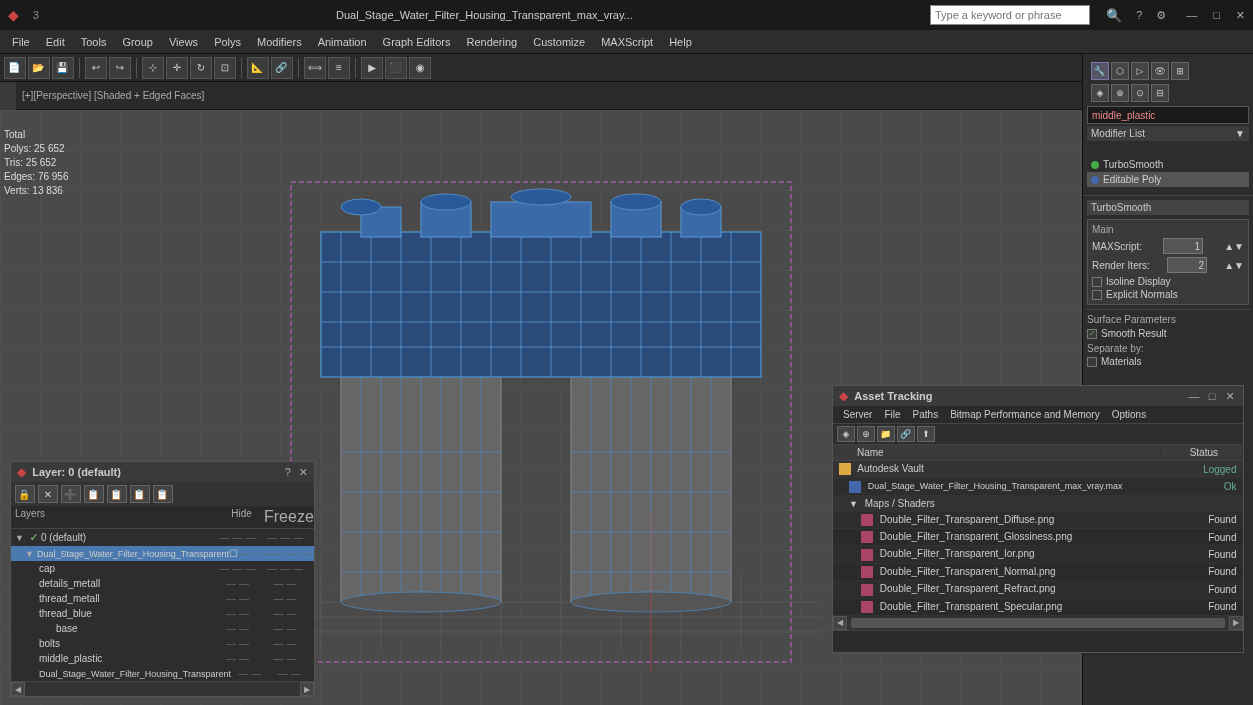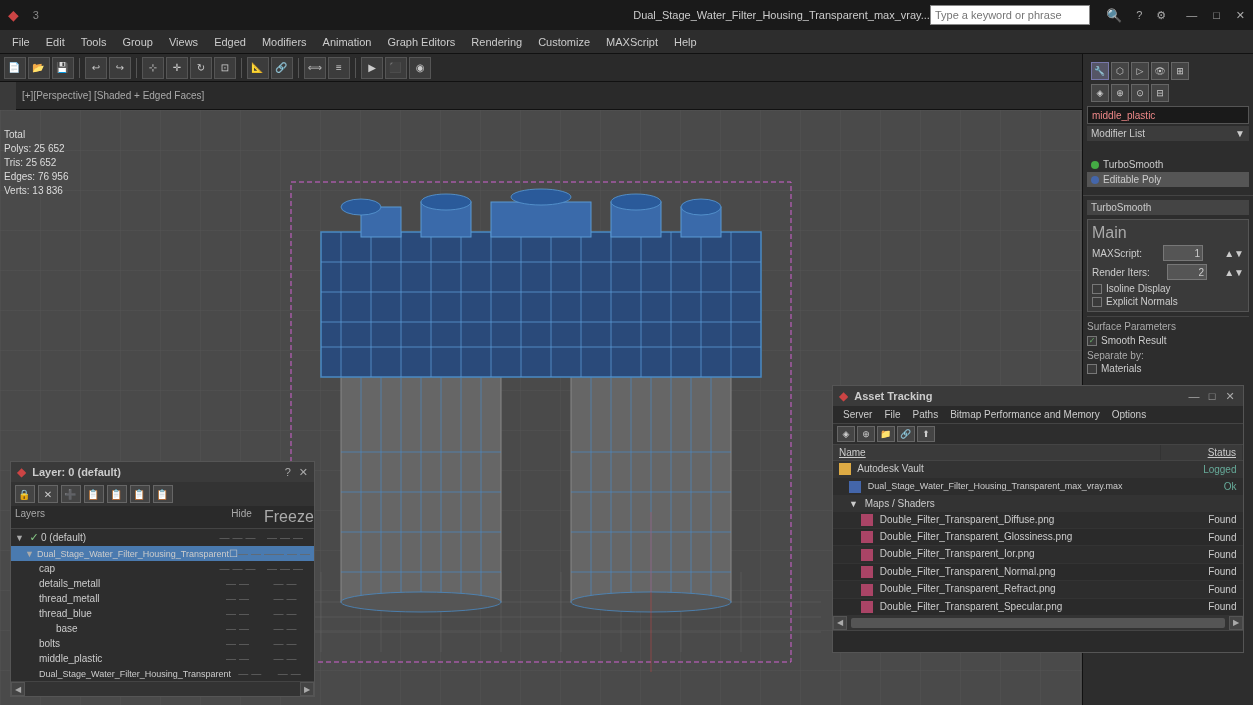--- a/index.html
+++ b/index.html
@@ -4,21 +4,21 @@
   <style>
     * { margin: 0; padding: 0; box-sizing: border-box; }
     body { width: 1253px; height: 705px; overflow: hidden; background: #3a3a3a; font-family: 'Arial', sans-serif; font-size: 11px; color: #ccc; }
 
     
     #titlebar {
       width: 100%; height: 30px; background: #1a1a1a; display: flex; align-items: center;
       justify-content: space-between; padding: 0 8px; color: #ccc;
     }
     #titlebar-left { display: flex; align-items: center; gap: 6px; }
-    #titlebar-center { flex: 1; text-align: right; font-size: 11px; color: #ccc; }
+    #titlebar-center { flex: 1; text-align: center; font-size: 11px; color: #ccc; }
     #titlebar-right { display: flex; align-items: center; gap: 8px; }
 
     
     #menubar {
       width: 100%; height: 24px; background: #2d2d2d; display: flex; align-items: center;
       padding: 0 4px; border-bottom: 1px solid #111;
     }
     .menu-item { padding: 2px 8px; cursor: pointer; font-size: 11px; color: #ccc; }
 
     
@@ -114,21 +114,21 @@
       padding: 3px 6px; cursor: move;
     }
     .asset-title-left { display: flex; align-items: center; gap: 6px; }
     .asset-win-btns { display: flex; gap: 4px; }
     .asset-win-btn { width: 14px; height: 14px; background: transparent; border: none; color: #aaa; cursor: pointer; font-size: 11px; display: flex; align-items: center; justify-content: center; }
     #asset-menubar { display: flex; background: #2a2a2a; border-bottom: 1px solid #444; padding: 2px 4px; }
     .asset-menu { padding: 1px 6px; font-size: 10px; color: #ccc; cursor: pointer; }
     #asset-toolbar2 { display: flex; align-items: center; padding: 2px 4px; gap: 2px; background: #2d2d2d; border-bottom: 1px solid #444; }
     .at-btn { width: 18px; height: 16px; background: #444; border: 1px solid #666; display: flex; align-items: center; justify-content: center; cursor: pointer; font-size: 9px; color: #ccc; }
     #asset-table { width: 100%; border-collapse: collapse; }
-    #asset-table th { background: #3a3a3a; border-bottom: 1px solid #444; border-right: 1px solid #333; padding: 2px 6px; font-size: 10px; color: #ccc; text-align: left; font-weight: normal; text-decoration: underline; }
+    #asset-table th { background: #3a3a3a; border-bottom: 1px solid #444; border-right: 1px solid #333; padding: 2px 24px; font-size: 10px; color: #ccc; text-align: left; font-weight: normal; }
     #asset-table td { padding: 2px 6px; font-size: 10px; color: #ccc; border-bottom: 1px solid #333; }
     .row-vault { background: #333; }
     .row-file { background: #2d2d2d; }
     .row-maps { background: #333; }
     .row-item { background: #2d2d2d; }
     .row-item:nth-child(odd) { background: #2a2a2a; }
     .found-badge { color: #6a9; font-size: 10px; }
     .asset-scroll { height: 14px; background: #333; display: flex; align-items: center; }
     .asset-scroll-bar { flex: 1; height: 10px; background: #555; margin: 2px 4px; border-radius: 2px; }
     .asset-scroll-btn { width: 14px; height: 14px; background: #444; border: 1px solid #555; display: flex; align-items: center; justify-content: center; font-size: 8px; color: #aaa; cursor: pointer; }
@@ -166,21 +166,21 @@
     <span style="margin-left:8px; cursor:pointer; color:#aaa;">✕</span>
   </div>
 </div>
 
 <div id="menubar">
   <span class="menu-item">File</span>
   <span class="menu-item">Edit</span>
   <span class="menu-item">Tools</span>
   <span class="menu-item">Group</span>
   <span class="menu-item">Views</span>
-  <span class="menu-item">Edged</span>
+  <span class="menu-item">Polys</span>
   <span class="menu-item">Modifiers</span>
   <span class="menu-item">Animation</span>
   <span class="menu-item">Graph Editors</span>
   <span class="menu-item">Rendering</span>
   <span class="menu-item">Customize</span>
   <span class="menu-item">MAXScript</span>
   <span class="menu-item">Help</span>
 </div>
 
 <div id="toolbar" style="position:absolute; top:54px; left:0; width:1082px;">
@@ -334,21 +334,21 @@
     </div>
     <div class="modifier-item selected">
       <span class="mod-dot" style="background:#46a;"></span>
       <span>Editable Poly</span>
     </div>
   </div>
 
   <div class="ts-panel">
     <div class="ts-title">TurboSmooth</div>
     <div class="ts-section">
-      <div style="font-size:16px; color:#aaa; margin-bottom:3px;">Main</div>
+      <div style="font-size:10px; color:#aaa; margin-bottom:3px;">Main</div>
       <div class="ts-row">
         <span>MAXScript:</span>
         <input class="ts-input" type="text" value="1" style="">
         <span style="font-size:10px; cursor:pointer;">▲▼</span>
       </div>
       <div class="ts-row">
         <span>Render Iters:</span>
         <input class="ts-input" type="text" value="2" style="">
         <span style="font-size:10px; cursor:pointer;">▲▼</span>
       </div>

